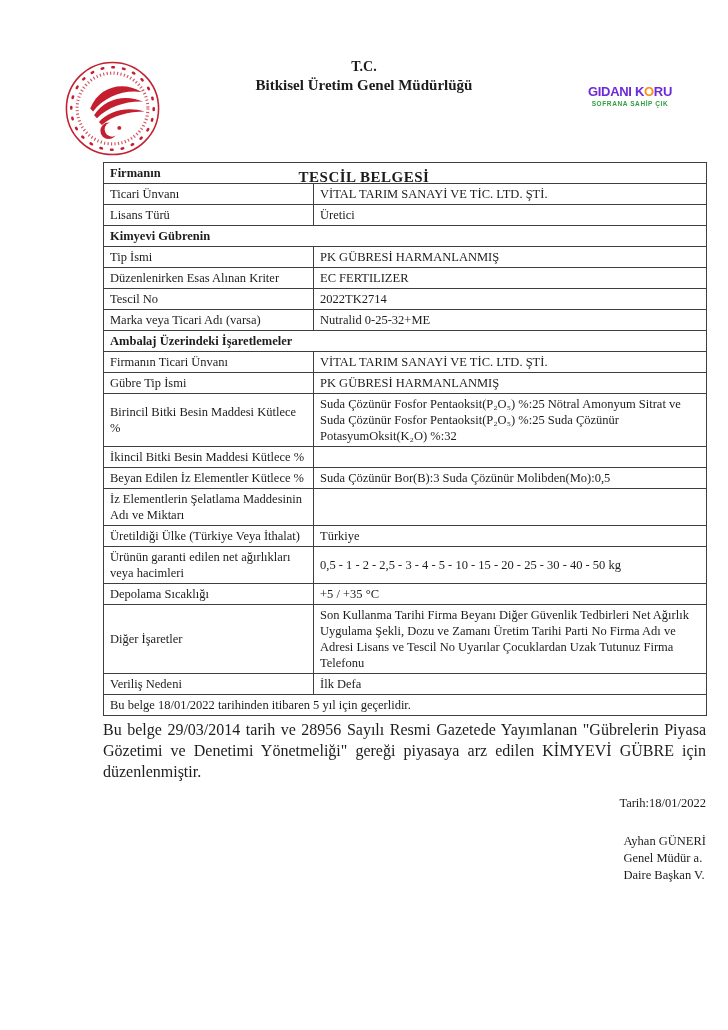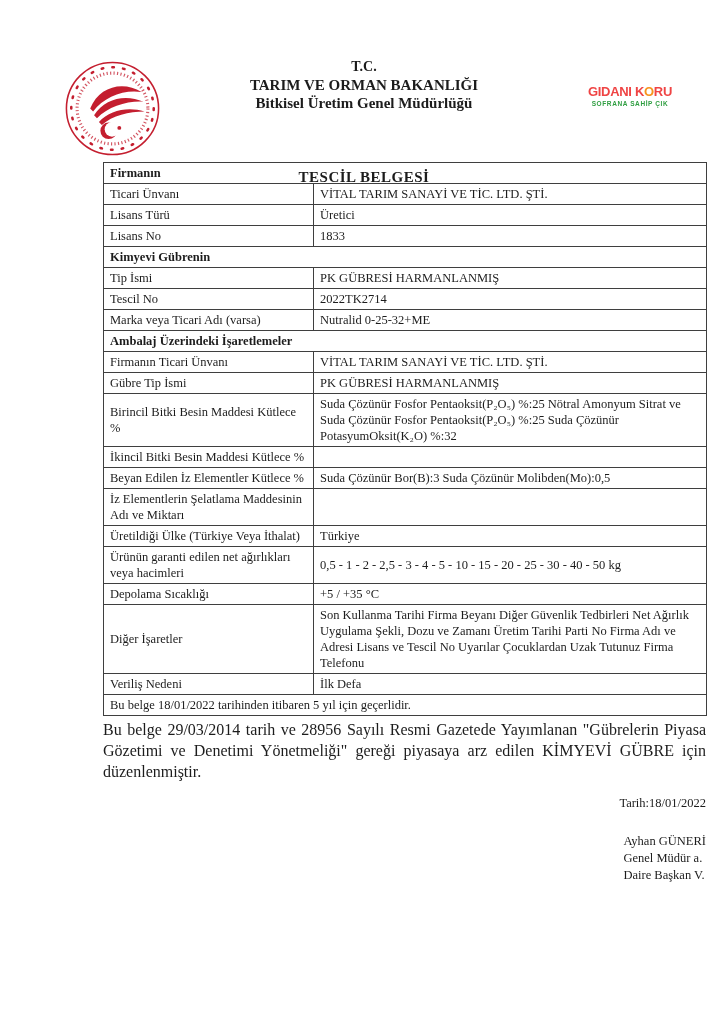--- a/index.html
+++ b/index.html
@@ -27,21 +27,21 @@
     text-align: center; font-weight: bold; font-size: 15px; letter-spacing: 0.5px; margin-top: 40px;
   }
   .campaign {
     position: absolute; left: 584px; top: 85px; width: 92px; text-align: center;
     font-family: "Liberation Sans", sans-serif;
   }
   .campaign-title {
     font-size: 13px; font-weight: bold; letter-spacing: -0.3px; line-height: 14px;
     white-space: nowrap;
   }
-  .campaign-title .red { color: #ef4444; }
+  .campaign-title .red { color: #6d28d9; }
   .campaign-title .orange { color: #f7941d; }
   .campaign-sub {
     font-size: 6.5px; font-weight: bold; color: #2f9e41; letter-spacing: 0.6px;
     margin-top: 1px; white-space: nowrap;
   }
 
   
   .content { position: absolute; left: 63px; top: 162px; width: 603px; padding-left: 40px; }
   table.cert {
     border-collapse: collapse; width: 603px;
@@ -86,21 +86,20 @@
     <path d="M27 50 C 36 27, 61 21, 80 33 C 62 30, 41 38, 30 53 Z" fill="#c41e2f"></path>
     <path d="M31 57 C 42 39, 64 35, 82 43 C 65 42, 46 48, 34 60 Z" fill="#c41e2f"></path>
     <path d="M36 64 C 47 51, 67 48, 83 53 C 67 53, 50 57, 39 67 Z" fill="#c41e2f"></path>
     <circle cx="46" cy="73" r="8.5" fill="#c41e2f"></circle>
     <circle cx="49.5" cy="71.5" r="7.6" fill="#ffffff"></circle>
     <circle cx="57" cy="70" r="2" fill="#c41e2f"></circle>
   </svg>
 
   <div class="header-text">
     <div class="tc">T.C.</div>
-    <div class="ministry">TARIM VE ORMAN BAKANLIĞI</div>
     <div class="directorate">Bitkisel Üretim Genel Müdürlüğü</div>
   </div>
   <div class="doc-title">TESCİL BELGESİ</div>
 
   <div class="campaign">
     <div class="campaign-title"><span class="red">GIDANI K</span><span class="orange">O</span><span class="red">RU</span></div>
     <div class="campaign-sub">SOFRANA SAHİP ÇIK</div>
   </div>
 
   <div class="content">
@@ -115,29 +114,29 @@
           </tr>
           <tr>
             <td class="lbl">Ticari Ünvanı</td>
             <td class="val">VİTAL TARIM SANAYİ VE TİC. LTD. ŞTİ.</td>
           </tr>
           <tr>
             <td class="lbl">Lisans Türü</td>
             <td class="val">Üretici</td>
           </tr>
           <tr>
-            <td class="lbl">Lisans No</td>
-            <td class="val">1833</td>
-          </tr>
-          <tr>
             <td colspan="2" class="sec">Kimyevi Gübrenin</td>
           </tr>
           <tr>
             <td class="lbl">Tip İsmi</td>
             <td class="val">PK GÜBRESİ HARMANLANMIŞ</td>
+          </tr>
+          <tr>
+            <td class="lbl">Düzenlenirken Esas Alınan Kriter</td>
+            <td class="val">EC FERTILIZER</td>
           </tr>
           <tr>
             <td class="lbl">Tescil No</td>
             <td class="val">2022TK2714</td>
           </tr>
           <tr>
             <td class="lbl">Marka veya Ticari Adı (varsa)</td>
             <td class="val">Nutralid 0-25-32+ME</td>
           </tr>
           <tr>

